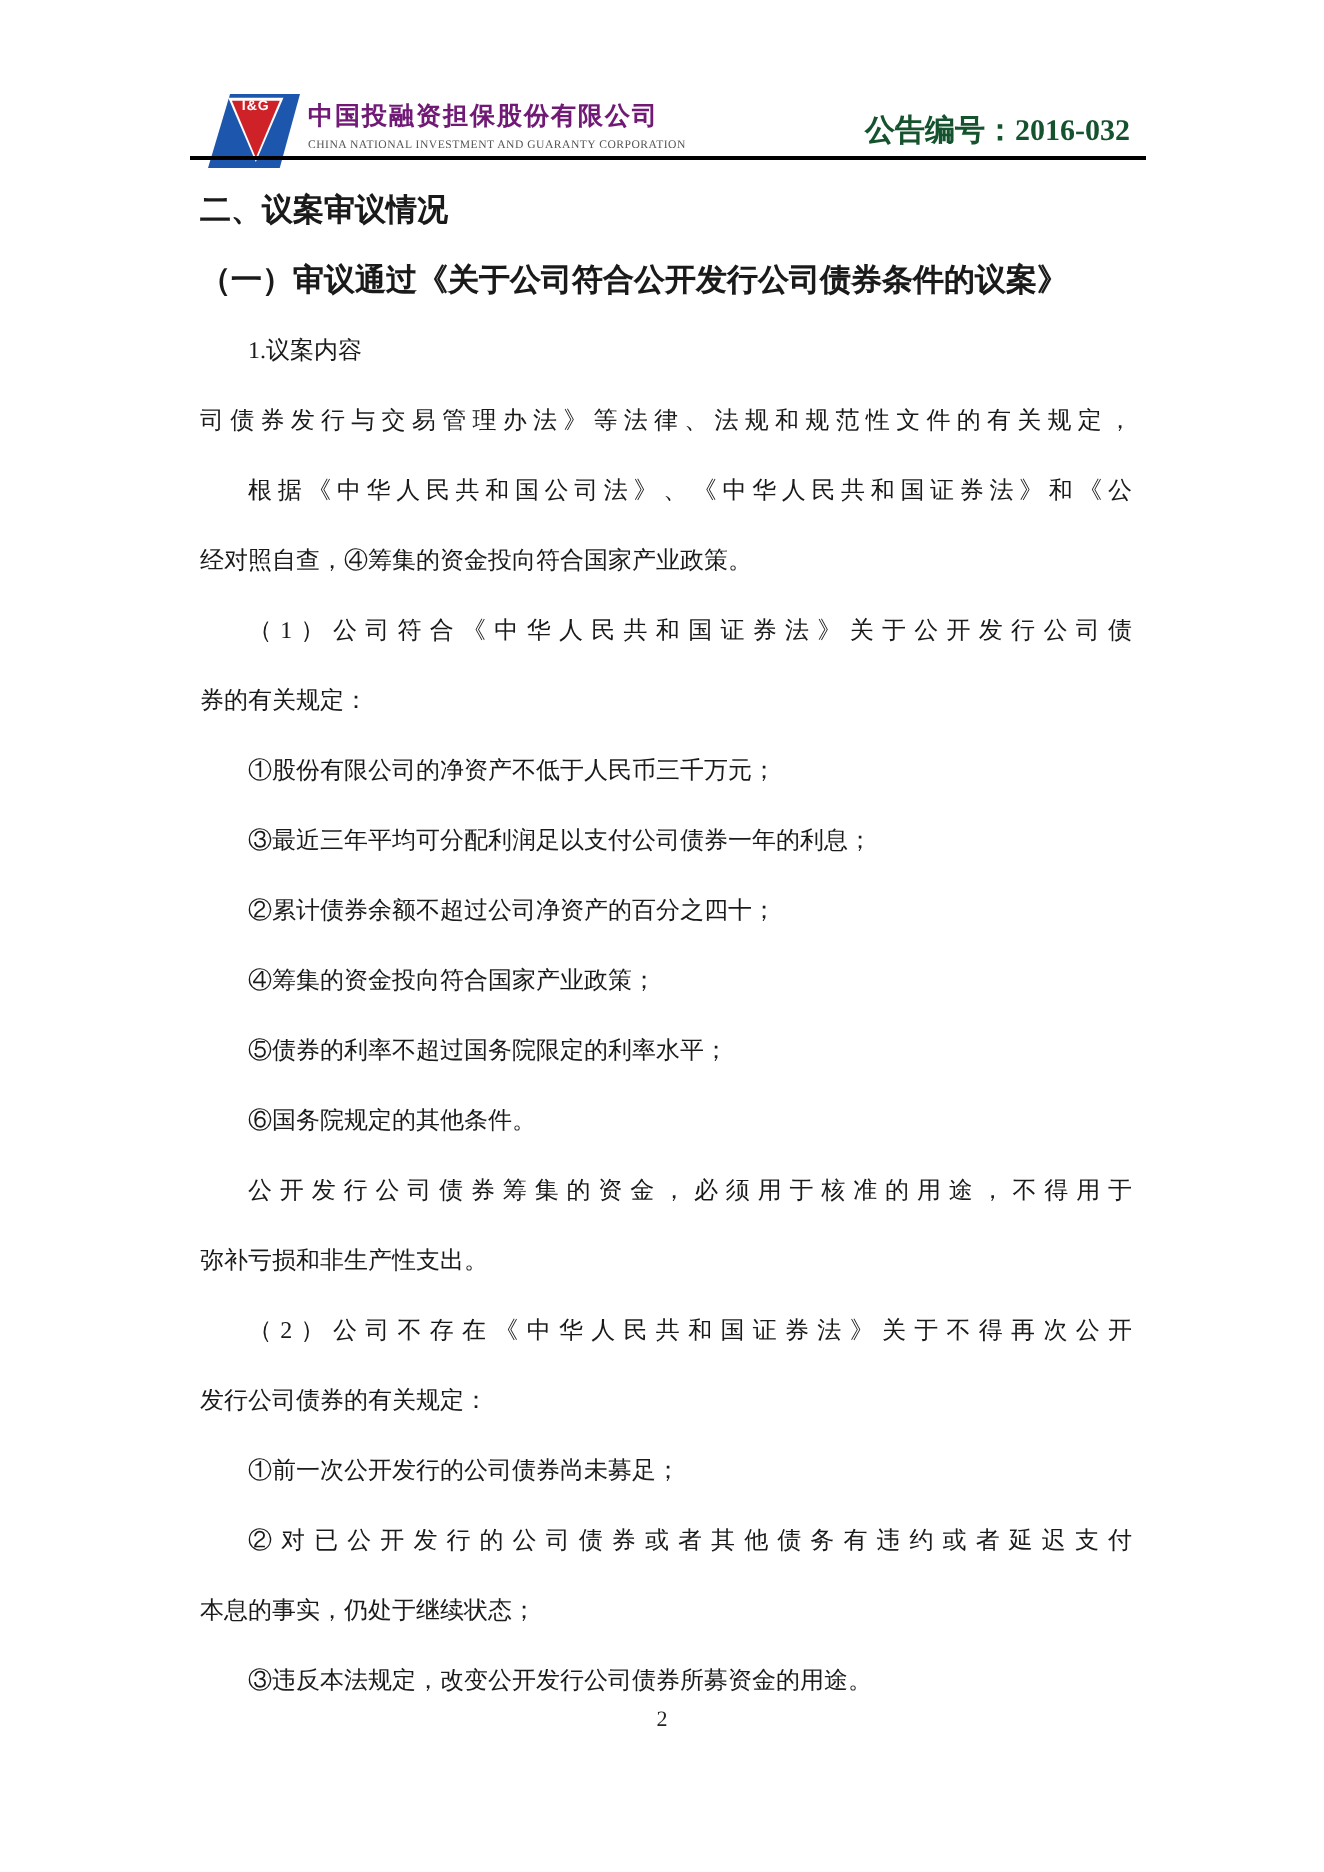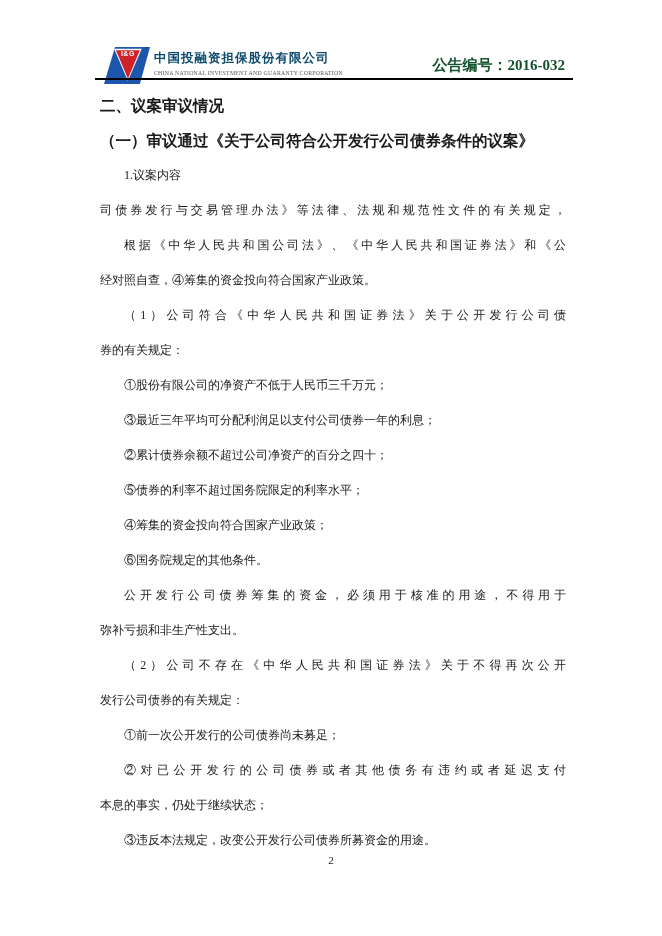--- a/index.html
+++ b/index.html
@@ -55,21 +55,21 @@
     font-size: 7px;
     font-weight: bold;
     color: #ffffff;
     letter-spacing: 0.5px;
   }
 
   .company-names { position: absolute; left: 154px; top: 50px; }
   .company-name-cn {
     font-size: 12.5px;
     font-weight: bold;
-    color: #0c4a6e;
+    color: #701a75;
     letter-spacing: 1px;
     white-space: nowrap;
   }
   .company-name-en {
     margin-top: 3px;
     font-size: 5.8px;
     color: #555555;
     letter-spacing: 0.25px;
     white-space: nowrap;
     font-family: "Liberation Serif", serif;
@@ -155,22 +155,22 @@
     <div class="line b">（一）审议通过《关于公司符合公开发行公司债券条件的议案》</div>
     <div class="line ind">1.议案内容</div>
     <div class="line j">司债券发行与交易管理办法》等法律、法规和规范性文件的有关规定，</div>
     <div class="line ind j">根据《中华人民共和国公司法》、《中华人民共和国证券法》和《公</div>
     <div class="line">经对照自查，④筹集的资金投向符合国家产业政策。</div>
     <div class="line ind j">（1）公司符合《中华人民共和国证券法》关于公开发行公司债</div>
     <div class="line">券的有关规定：</div>
     <div class="line ind">①股份有限公司的净资产不低于人民币三千万元；</div>
     <div class="line ind">③最近三年平均可分配利润足以支付公司债券一年的利息；</div>
     <div class="line ind">②累计债券余额不超过公司净资产的百分之四十；</div>
+    <div class="line ind">④筹集的资金投向符合国家产业政策；</div>
     <div class="line ind">⑤债券的利率不超过国务院限定的利率水平；</div>
-    <div class="line ind">④筹集的资金投向符合国家产业政策；</div>
     <div class="line ind">⑥国务院规定的其他条件。</div>
     <div class="line ind j">公开发行公司债券筹集的资金，必须用于核准的用途，不得用于</div>
     <div class="line">弥补亏损和非生产性支出。</div>
     <div class="line ind j">（2）公司不存在《中华人民共和国证券法》关于不得再次公开</div>
     <div class="line">发行公司债券的有关规定：</div>
     <div class="line ind">①前一次公开发行的公司债券尚未募足；</div>
     <div class="line ind j">②对已公开发行的公司债券或者其他债务有违约或者延迟支付</div>
     <div class="line">本息的事实，仍处于继续状态；</div>
     <div class="line ind">③违反本法规定，改变公开发行公司债券所募资金的用途。</div>
   </div>

